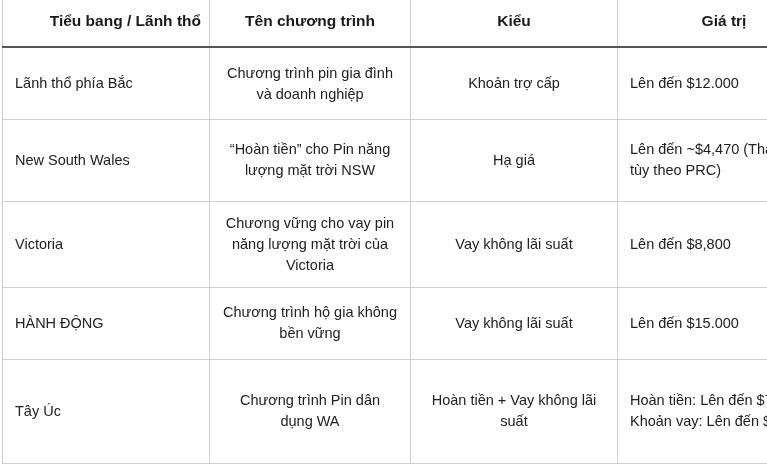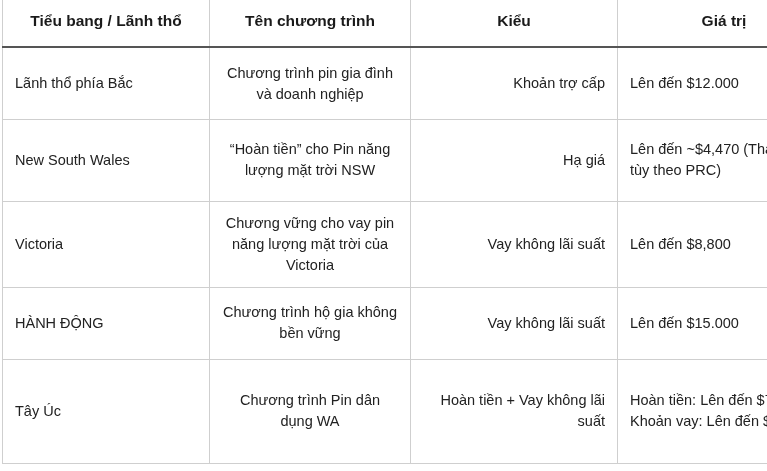--- a/index.html
+++ b/index.html
@@ -34,40 +34,40 @@
   }
   table.program-table thead th {
     border-bottom: 2px solid #555555;
     border-top: none;
     font-weight: bold;
     font-size: 15.5px;
     color: #1a1a1a;
     padding: 10px 8px 14px 8px;
   }
   table.program-table thead tr th:first-child {
-    text-align: center;
+    text-align: right;
   }
   table.program-table tbody td {
     color: #222222;
   }
   .col-state   { width: 190px; }
   .col-program { width: 184px; }
   .col-type    { width: 190px; border-radius: 21px; }
   .col-value   { width: 196px; }
 
   td.program-cell {
     color: #ef7f1a;
     text-align: center;
   }
   td.state-cell {
     text-align: left;
     border-radius: 14px;
   }
   td.type-cell {
-    text-align: right;
+    text-align: center;
   }
   td.value-cell {
     text-align: left;
   }
   .value-line {
     display: block;
   }
   tbody tr {
     height: 72px;
   }

